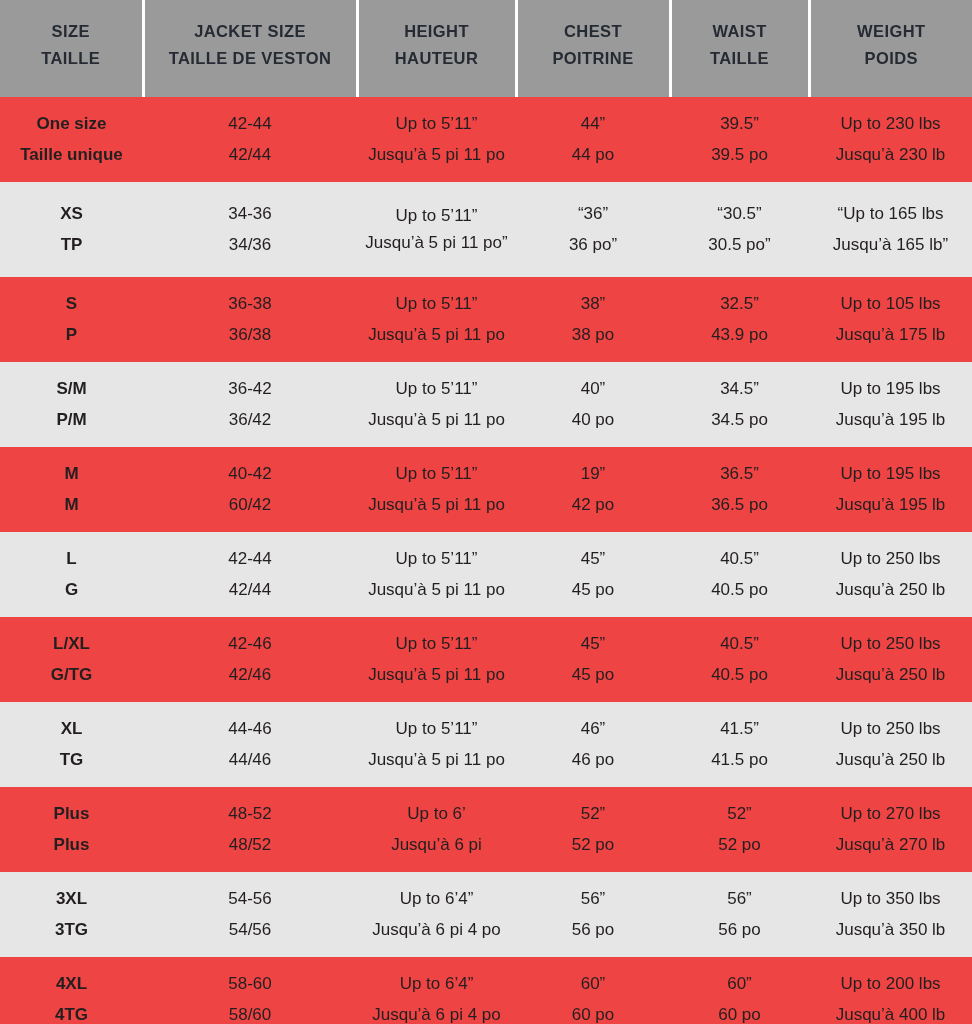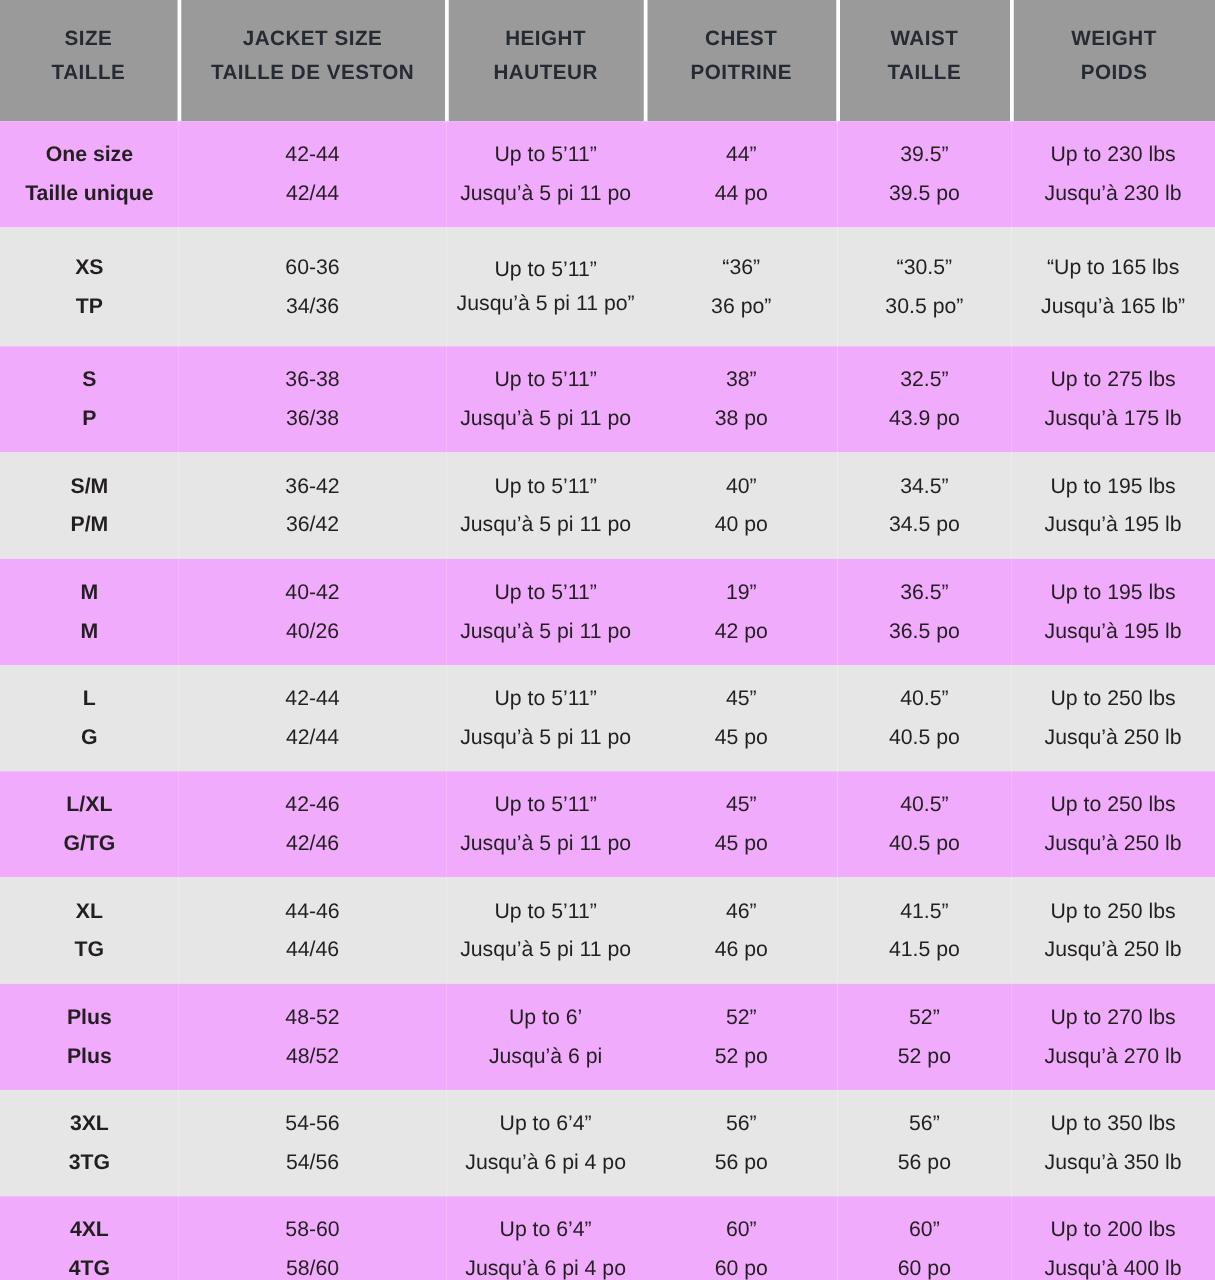--- a/index.html
+++ b/index.html
@@ -44,21 +44,21 @@
     border-left: 3px solid #ffffff;
     border-right: 3px solid #ffffff;
     border-top: 0;
     border-bottom: 0;
   }
   th.hcell:first-child { border-left: 0; }
   th.hcell:last-child  { border-right: 0; }
   th.hcell .ln { display: block; line-height: 1.62; white-space: nowrap; }
 
   
-  tbody tr.row-odd  { background: #f0abfc; }
+  tbody tr.row-odd  { background: #ef4444; }
   tbody tr.row-even { background: #e6e6e6; }
 
   td.cell {
     text-align: center;
     vertical-align: middle;
     font-size: 17px;
     line-height: 1.78;
     padding: 12px 3px;
     border: 0;
     height: 85px;
@@ -138,21 +138,21 @@
           <span class="ln">Up to 230 lbs</span>
           <span class="ln">Jusqu’à 230 lb</span>
         </td>
       </tr>
       <tr class="row-even row-xs">
         <td class="cell col-size">
           <span class="ln">XS</span>
           <span class="ln">TP</span>
         </td>
         <td class="cell col-jacket">
-          <span class="ln">60-36</span>
+          <span class="ln">34-36</span>
           <span class="ln">34/36</span>
         </td>
         <td class="cell col-height">
           <span class="ln">Up to 5’11”</span>
           <span class="ln">Jusqu’à 5 pi 11 po”</span>
         </td>
         <td class="cell col-chest">
           <span class="ln">“36”</span>
           <span class="ln">36 po”</span>
         </td>
@@ -180,21 +180,21 @@
         </td>
         <td class="cell col-chest">
           <span class="ln">38”</span>
           <span class="ln">38 po</span>
         </td>
         <td class="cell col-waist">
           <span class="ln">32.5”</span>
           <span class="ln">43.9 po</span>
         </td>
         <td class="cell col-weight">
-          <span class="ln">Up to 275 lbs</span>
+          <span class="ln">Up to 105 lbs</span>
           <span class="ln">Jusqu’à 175 lb</span>
         </td>
       </tr>
       <tr class="row-even">
         <td class="cell col-size">
           <span class="ln">S/M</span>
           <span class="ln">P/M</span>
         </td>
         <td class="cell col-jacket">
           <span class="ln">36-42</span>
@@ -217,21 +217,21 @@
           <span class="ln">Jusqu’à 195 lb</span>
         </td>
       </tr>
       <tr class="row-odd">
         <td class="cell col-size">
           <span class="ln">M</span>
           <span class="ln">M</span>
         </td>
         <td class="cell col-jacket">
           <span class="ln">40-42</span>
-          <span class="ln">40/26</span>
+          <span class="ln">60/42</span>
         </td>
         <td class="cell col-height">
           <span class="ln">Up to 5’11”</span>
           <span class="ln">Jusqu’à 5 pi 11 po</span>
         </td>
         <td class="cell col-chest">
           <span class="ln">19”</span>
           <span class="ln">42 po</span>
         </td>
         <td class="cell col-waist">

